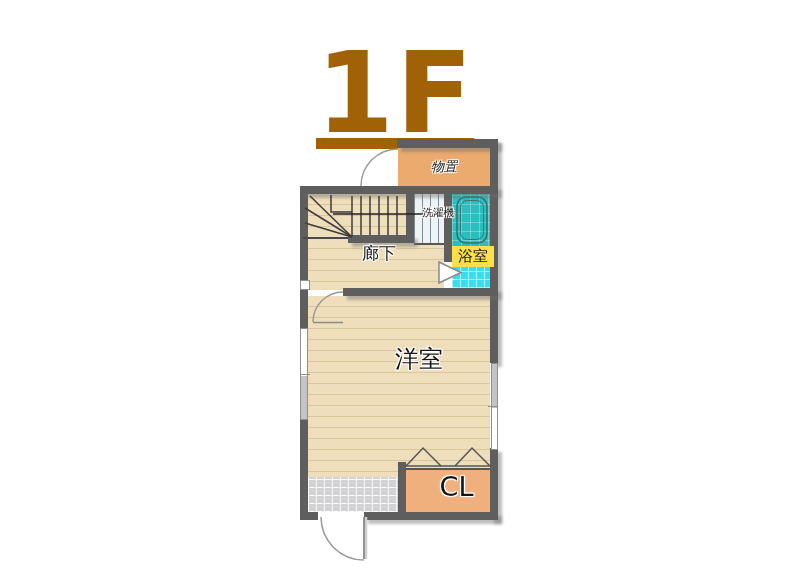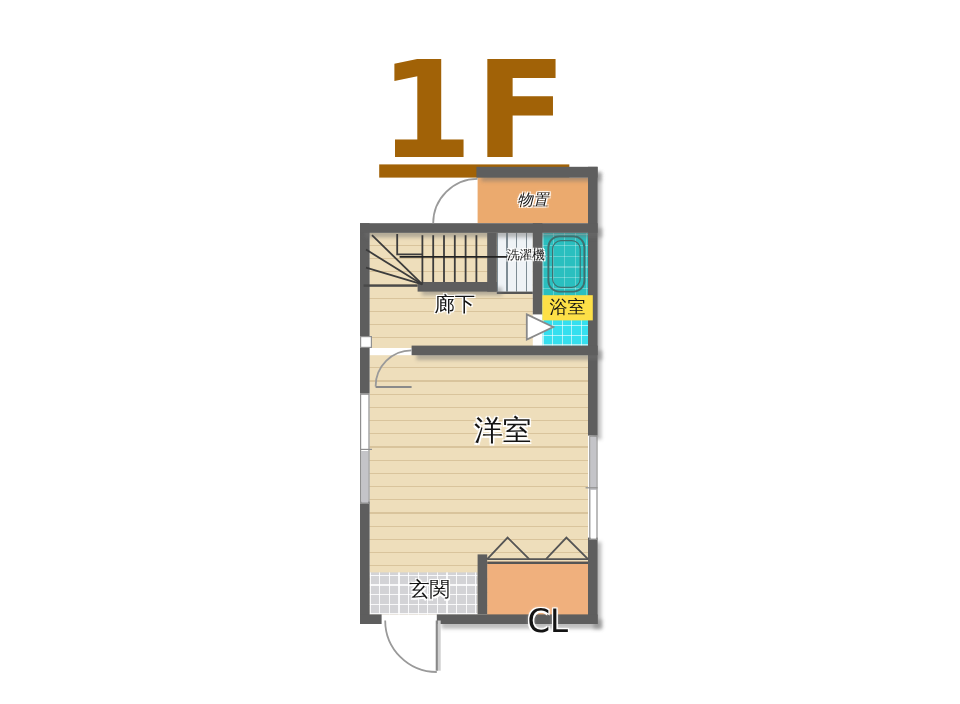--- a/index.html
+++ b/index.html
@@ -36,21 +36,21 @@
   .lbl{color:#141414;text-align:center;
        text-shadow:-1px -1px 0 #fff,1px -1px 0 #fff,-1px 1px 0 #fff,1px 1px 0 #fff,0 0 3px #fff;}
   .lbl-storage{left:398px;top:158px;width:92px;font-size:13px;font-style:italic;}
   .lbl-laundry{left:402px;top:206px;width:52px;font-size:10.5px;text-align:right;}
   .lbl-bath{left:452px;top:246px;width:42px;height:21px;line-height:21px;background:#fde047;
             font-size:15px;text-shadow:none;}
   .lbl-hall{left:336px;top:242px;width:86px;font-size:17px;}
   .lbl-roomname{left:308px;top:343px;width:194px;font-size:24px;margin-left:14px;}
   .lbl-roomsize{left:308px;top:379px;width:182px;font-size:24px;}
   .lbl-entrance{left:313px;top:480px;width:90px;font-size:17px;}
-  .lbl-closet{left:406px;top:471px;width:101px;font-size:27px;margin-top:32px;}
+  .lbl-closet{left:406px;top:471px;width:101px;font-size:27px;}
   svg{display:block;}
 </style>
 </head>
 <body>
 
 <div id="stage">
 
   <div class="abs title">1F</div>
 
   <div class="abs wood" style="left:308px;top:194px;width:136px;height:96px;"></div>
@@ -131,16 +131,15 @@
       <rect x="457" y="197" width="30" height="46" rx="9" stroke-width="1.6"></rect>
       <rect x="460.5" y="200.5" width="23" height="39" rx="7" stroke-width="1"></rect>
     </g>
   </svg>
 
   <div class="abs lbl lbl-storage">物置</div>
   <div class="abs lbl lbl-laundry">洗濯機</div>
   <div class="abs lbl lbl-bath">浴室</div>
   <div class="abs lbl lbl-hall">廊下</div>
   <div class="abs lbl lbl-roomname">洋室</div>
-  <div class="abs lbl lbl-entrance">玄関</div>
   <div class="abs lbl lbl-closet">CL</div>
 
 </div>
 
 </body></html>

